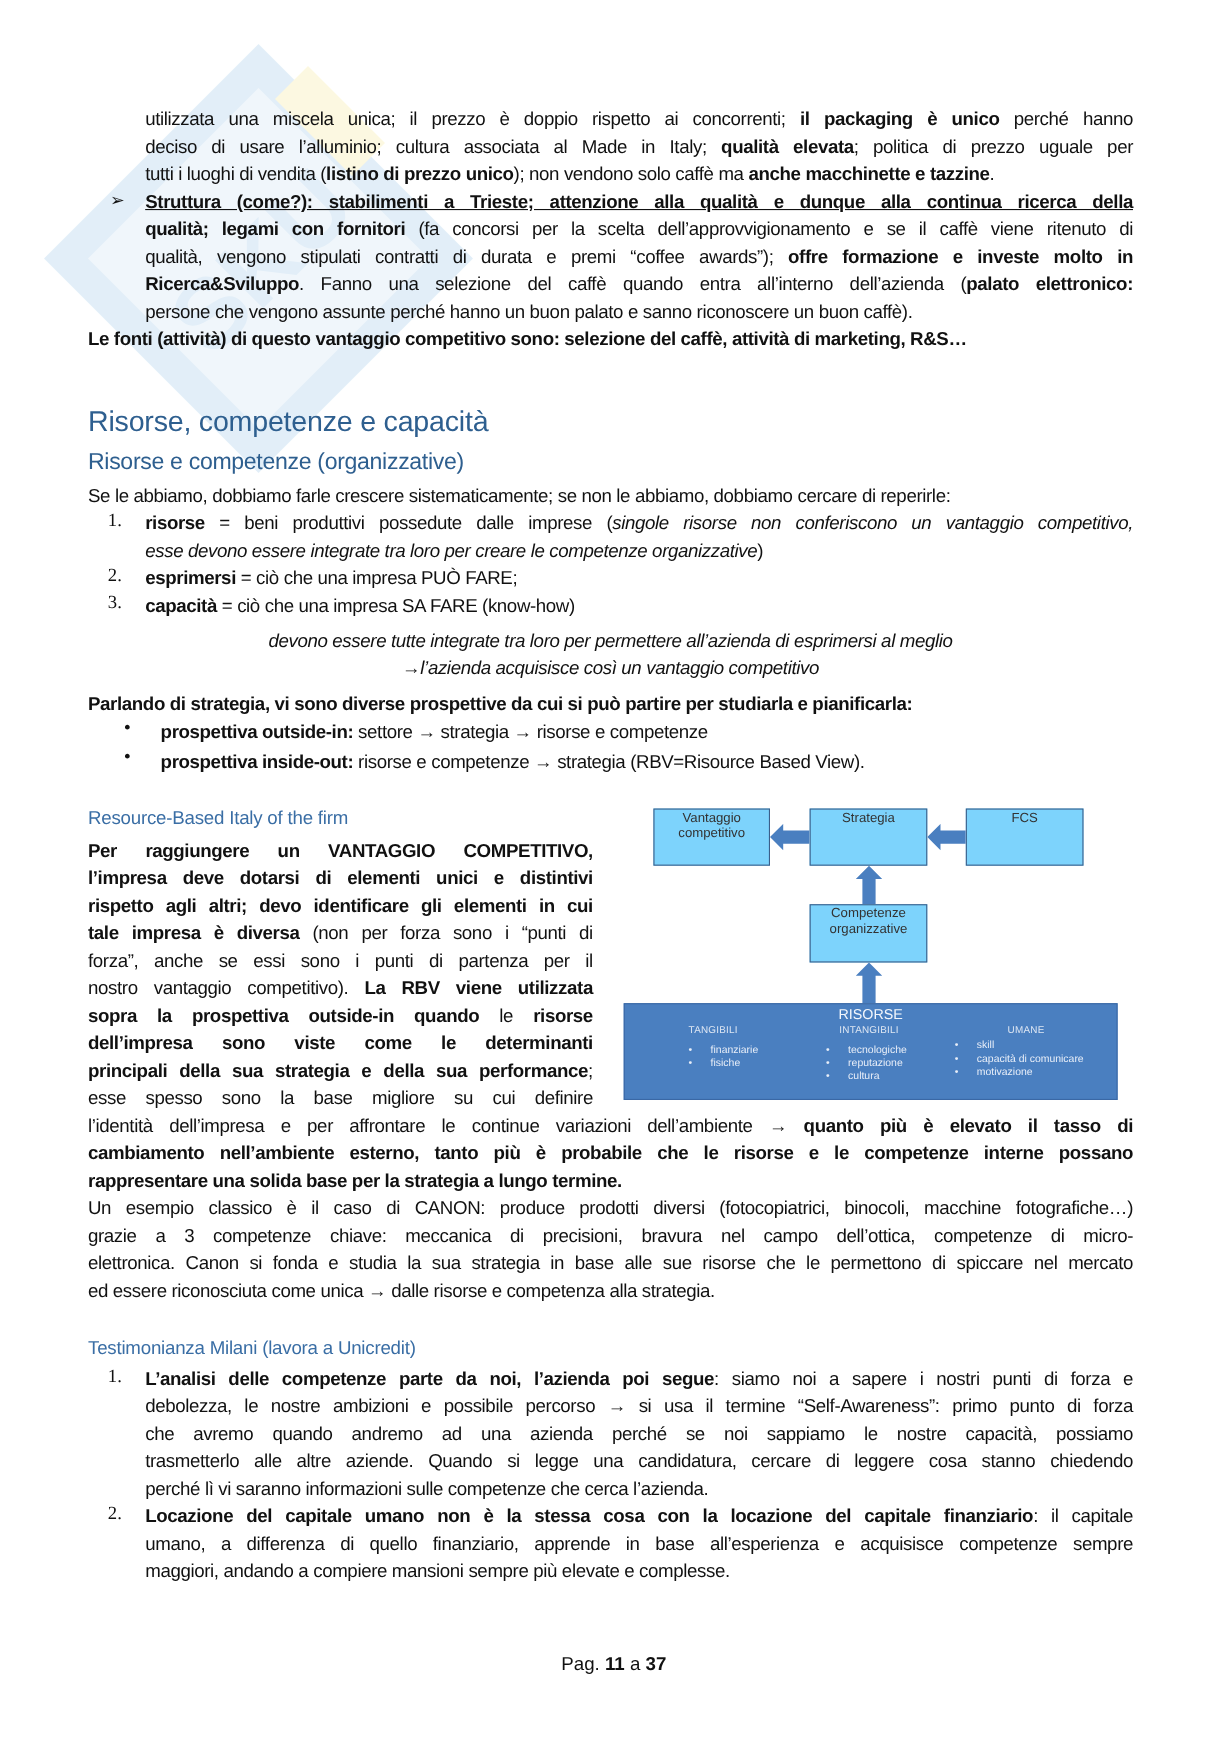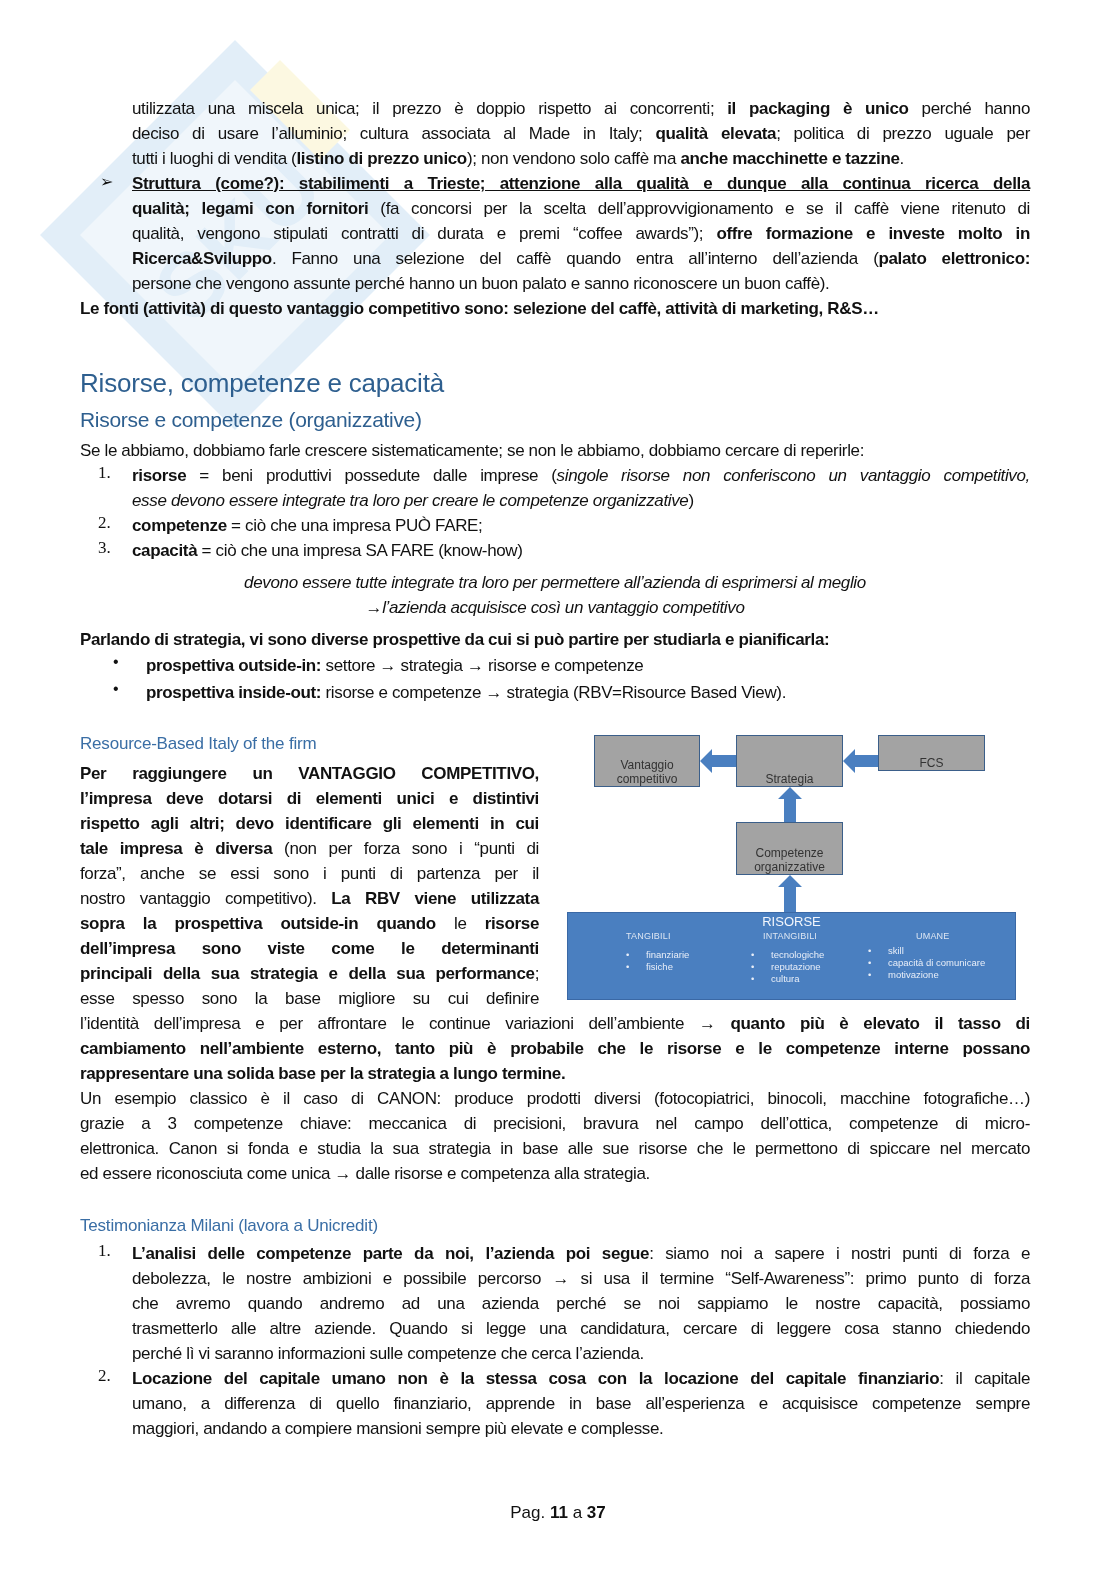--- a/index.html
+++ b/index.html
@@ -12,22 +12,22 @@
   .just { text-align: justify; text-align-last: justify; }
   b { font-weight: bold; }
   i { font-style: italic; margin-top: 36px; }
   .marker { position: absolute; font-size: 16px; }
   .h1 { position: absolute; left: 80px; top: 368px; font-size: 26px; color: #2e5f8f; font-weight: normal; letter-spacing: -0.2px; font-family: "Liberation Sans", sans-serif; }
   .h2 { position: absolute; left: 80px; top: 408px; font-size: 21px; color: #2e5f8f; letter-spacing: -0.3px; font-family: "Liberation Sans", sans-serif; }
   .h3 { position: absolute; left: 80px; font-size: 17px; color: #3a6ea5; letter-spacing: -0.2px; font-family: "Liberation Sans", sans-serif; }
   .num { position: absolute; left: 98px; font-family: "Liberation Serif", serif; font-size: 17px; }
   .center { text-align: center; }
   
-  .dbox { position: absolute; background: #a3a3a3; border: 1.5px solid #3b5f8a; box-sizing: border-box;
-          display: flex; align-items: flex-end; justify-content: center; text-align: center;
+  .dbox { position: absolute; background: #7dd3fc; border: 1.5px solid #3b5f8a; box-sizing: border-box;
+          display: flex; align-items: flex-start; justify-content: center; text-align: center;
           font-family: "Liberation Sans", sans-serif; font-size: 12px; line-height: 14px; color: #333; }
   .risorse { position: absolute; left: 567px; top: 912px; width: 449px; height: 88px; background: #4a7fc0;
              border: 1.5px solid #3a68a5; box-sizing: border-box; color: #e8eef8; font-family: "Liberation Sans", sans-serif; }
   .risorse .title { position: absolute; left: 0; width: 100%; top: 1px; text-align: center; font-size: 13px; color: #f2f6fc; }
   .rcol { position: absolute; top: 18px; font-size: 9px; }
   .rcol .head { letter-spacing: 0.2px; font-size: 9px; color: #dde6f3; }
   .rcol ul { margin: 8px 0 0 0; padding: 0; list-style: none; }
   .rcol li { font-size: 9.5px; line-height: 12px; color: #e8eef8; }
   .rcol li::before { content: "•"; display: inline-block; width: 20px; }
   .footer { position: absolute; top: 1503px; left: 0; width: 1116px; text-align: center; font-size: 17px; }
@@ -81,21 +81,21 @@
 
   <span class="num" style="top:463px;">1.</span>
   <div class="txt indent just" style="top:463px;">
     <b>risorse</b><span> = beni produttivi possedute dalle imprese (</span><i>singole risorse non conferiscono un vantaggio competitivo,</i>
   </div>
   <div class="txt indent" style="top:488px;">
     <i>esse devono essere integrate tra loro per creare le competenze organizzative</i><span>)</span>
   </div>
   <span class="num" style="top:513px;">2.</span>
   <div class="txt indent" style="top:513px;">
-    <b>competenze</b><span> = ciò che una impresa PUÒ FARE;</span>
+    <b>esprimersi</b><span> = ciò che una impresa PUÒ FARE;</span>
   </div>
   <span class="num" style="top:538px;">3.</span>
   <div class="txt indent" style="top:538px;">
     <b>capacità</b><span> = ciò che una impresa SA FARE (know-how)</span>
   </div>
 
   <div class="txt center" style="top:570px;"><i>devono essere tutte integrate tra loro per permettere all’azienda di esprimersi al meglio</i></div>
   <div class="txt center" style="top:595px;">
     <span>→</span><i>l’azienda acquisisce così un vantaggio competitivo</i>
   </div>
@@ -134,21 +134,21 @@
   <div class="txt just" style="top:1136px;">elettronica. Canon si fonda e studia la sua strategia in base alle sue risorse che le permettono di spiccare nel mercato</div>
   <div class="txt" style="top:1161px;">ed essere riconosciuta come unica → dalle risorse e competenza alla strategia.</div>
 
   <div>
     <div class="dbox" style="left:594px; top:735px; width:106px; height:52px;">
       <span style="width:70px;">Vantaggio competitivo</span>
     </div>
     <div class="dbox" style="left:736px; top:735px; width:107px; height:52px;">
       <span>Strategia</span>
     </div>
-    <div class="dbox" style="left:878px; top:735px; width:107px; height:36px;">
+    <div class="dbox" style="left:878px; top:735px; width:107px; height:52px;">
       <span>FCS</span>
     </div>
     <div class="dbox" style="left:736px; top:822px; width:107px; height:53px;">
       <span style="width:80px;">Competenze organizzative</span>
     </div>
 
     <svg style="position:absolute; left:700px; top:749px;" width="36" height="24">
       <polygon points="0,12 12,0 12,6 36,6 36,18 12,18 12,24" fill="#4a7fc0"></polygon>
     </svg>
     <svg style="position:absolute; left:843px; top:749px;" width="35" height="24">

